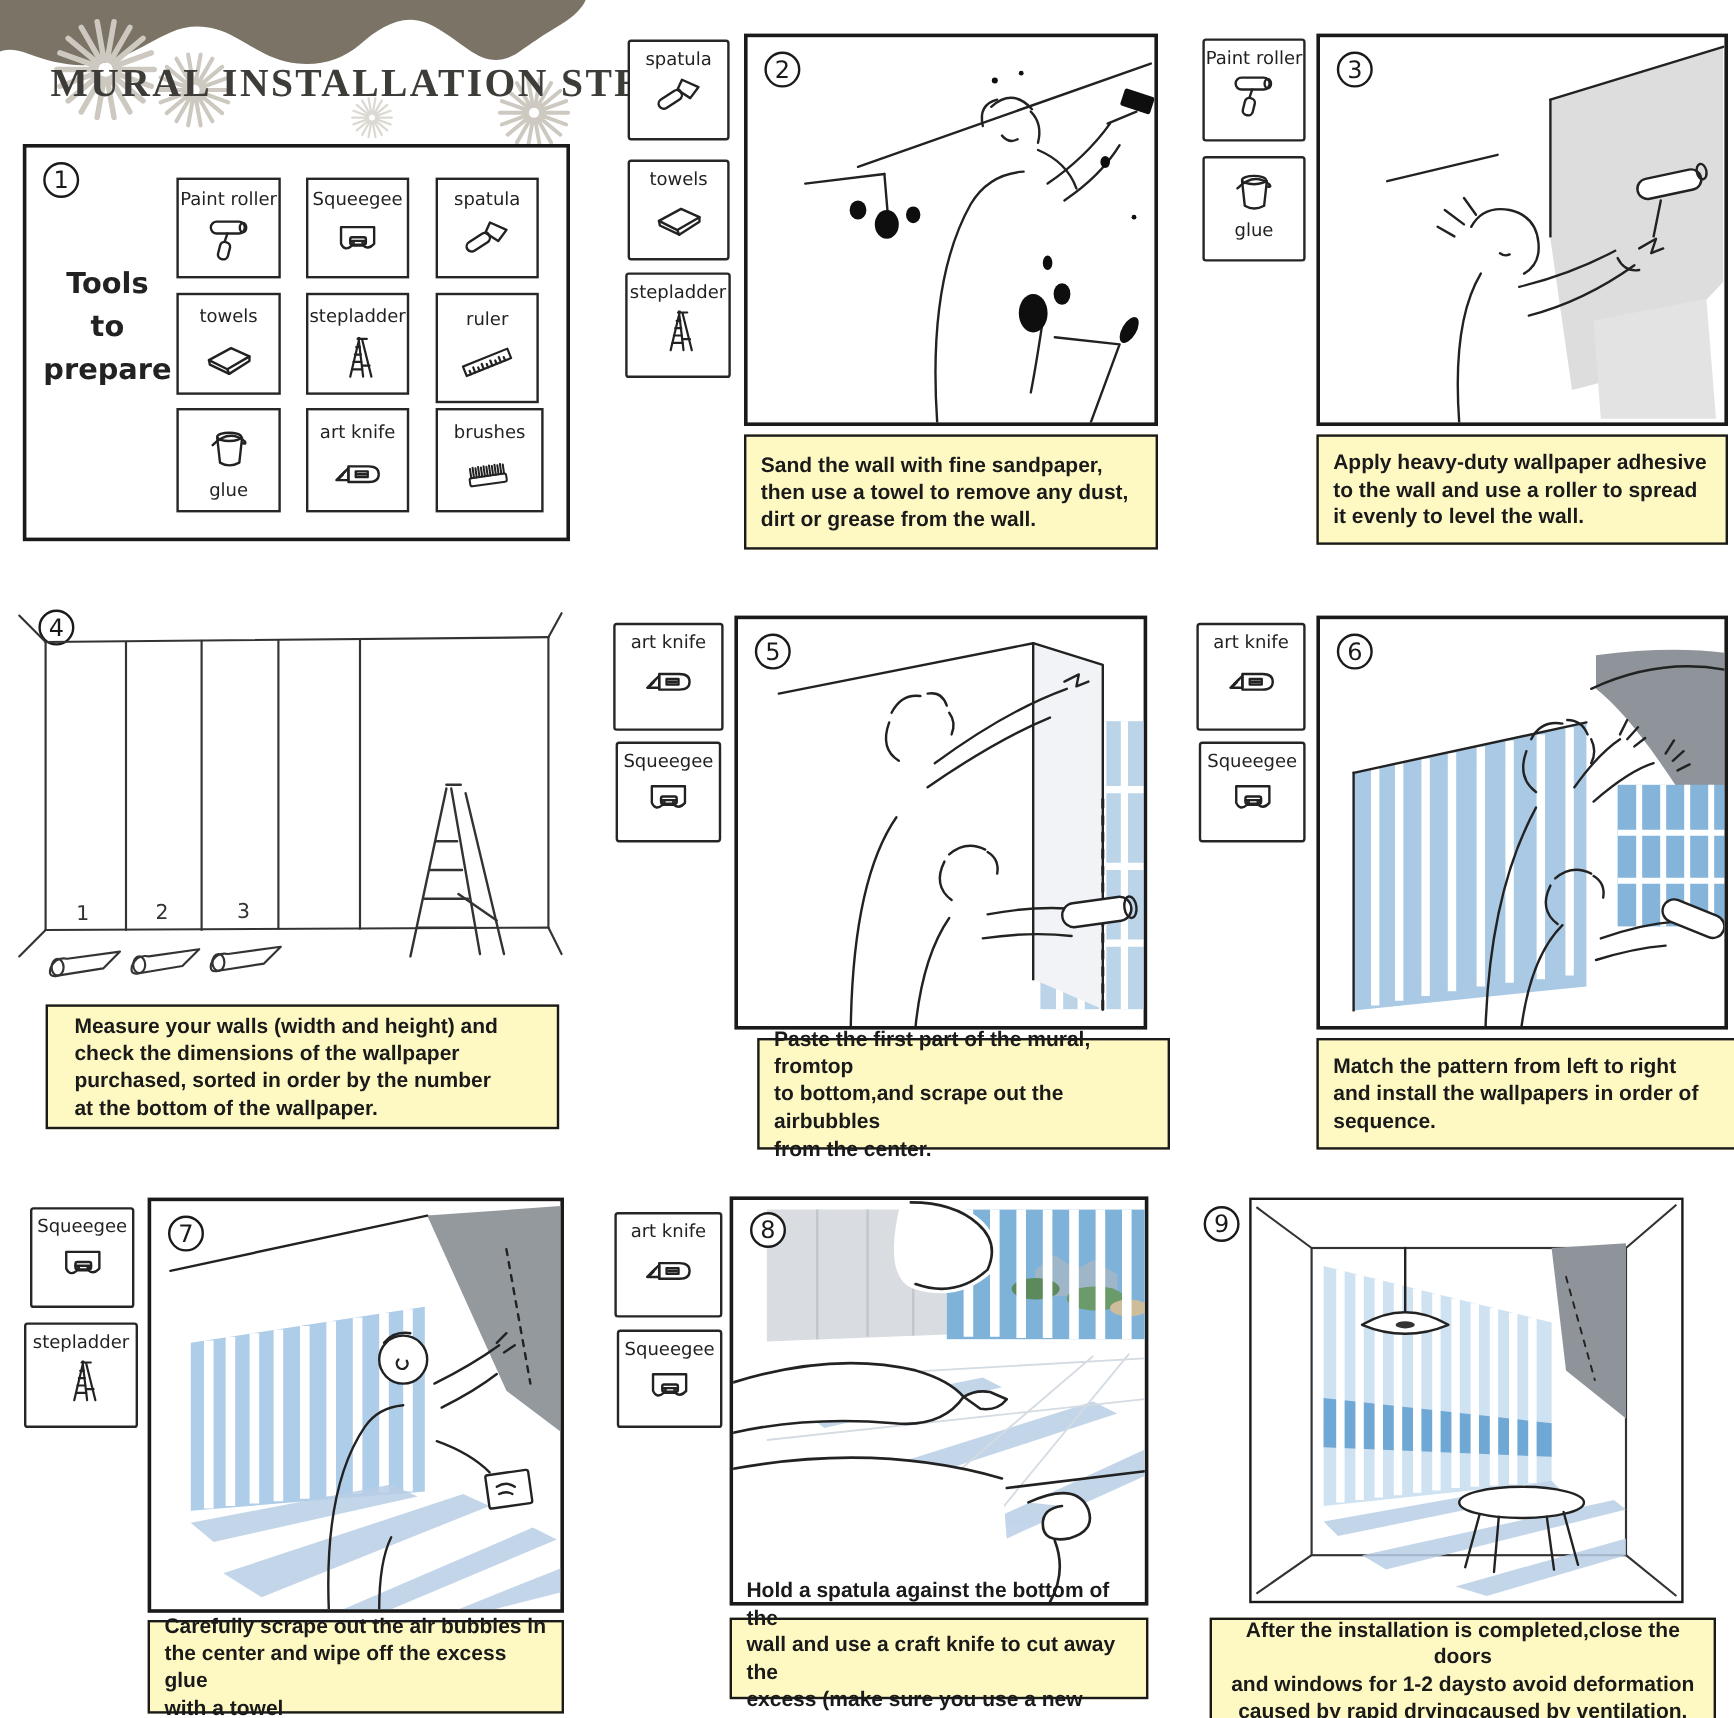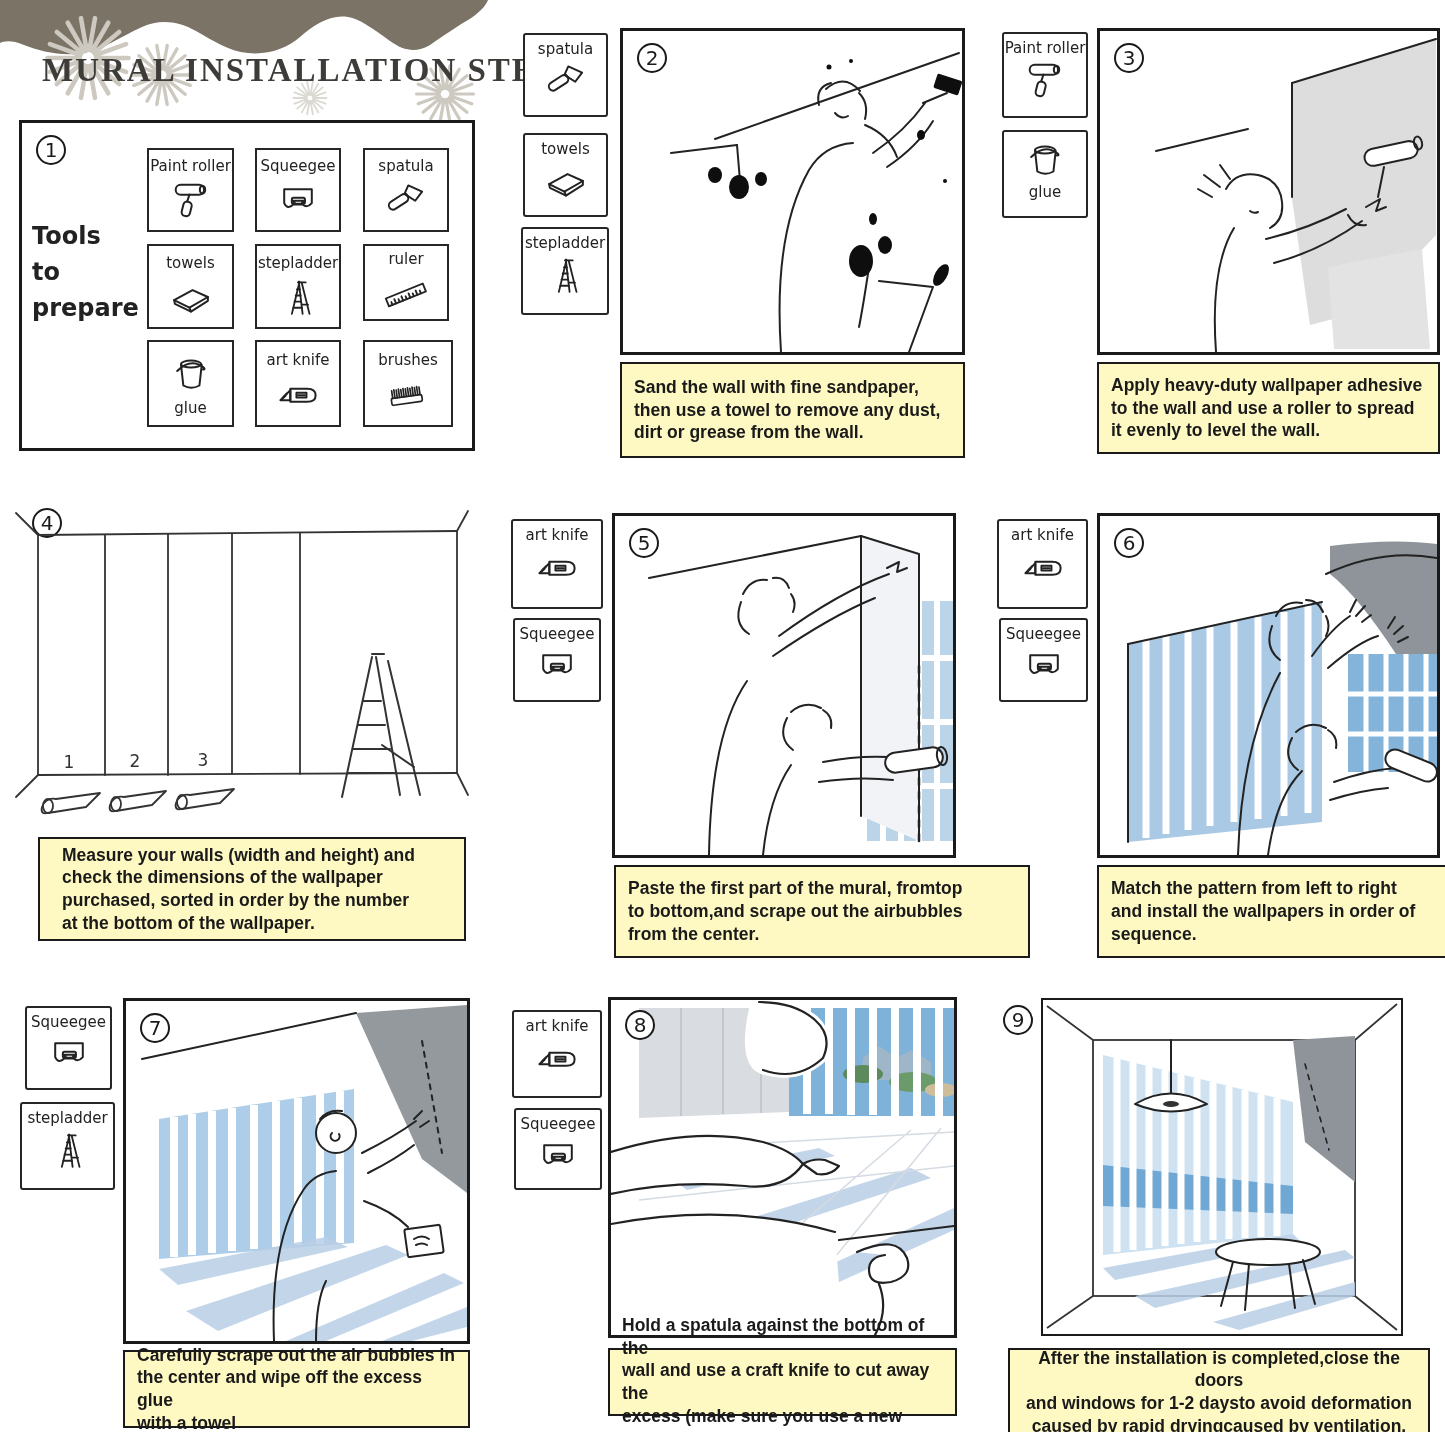--- a/index.html
+++ b/index.html
@@ -16,21 +16,21 @@
                display:flex;align-items:center;padding:6px 12px;
                font:600 17.5px/1.3 "Liberation Sans",sans-serif;white-space:pre-line;}
   .chip{border:2px solid #262626;background:#fff;box-sizing:border-box;border-radius:3px;
         display:flex;flex-direction:column;align-items:center;justify-content:flex-start;
         padding:5px 2px 2px 2px;}
   .chip .lbl,.tile .lbl{font:15px "DejaVu Sans",sans-serif;color:#222;white-space:nowrap;}
   .tic{width:52px;height:46px;flex:0 0 auto;}
   .tile{border:2px solid #262626;background:#fff;box-sizing:border-box;
         display:flex;flex-direction:column;align-items:center;justify-content:center;gap:2px;}
   .tools-title{font:700 24px/1.5 "DejaVu Sans",sans-serif;color:#222;
-               text-align:left;white-space:pre-line;}
+               text-align:center;white-space:pre-line;}
   .wallnum{font:17px "DejaVu Sans",sans-serif;color:#333;width:22px;text-align:center;}
   svg.illus{display:block;}
 </style>
 </head>
 <body>
 
 <div class="canvas">
 
   <svg width="0" height="0" style="position:absolute" aria-hidden="true">
     <defs>
@@ -134,21 +134,21 @@
       <svg class="tic" viewBox="0 0 60 60">
           <use href="#i-towel"></use>
         </svg>
     </div>
     <div class="abs tile" style="left:233px;top:121px;width:86px;height:85px;">
       <span class="lbl">stepladder</span>
       <svg class="tic" viewBox="0 0 60 60">
           <use href="#i-stepladder"></use>
         </svg>
     </div>
-    <div class="abs tile" style="left:341px;top:121px;width:86px;height:77px;">
+    <div class="abs tile" style="left:341px;top:121px;width:86px;height:92px;">
       <span class="lbl">ruler</span>
       <svg class="tic" viewBox="0 0 60 60">
           <use href="#i-ruler"></use>
         </svg>
     </div>
     <div class="abs tile" style="left:125px;top:217px;width:87px;height:87px;">
       <svg class="tic" viewBox="0 0 60 60">
           <use href="#i-glue"></use>
         </svg>
       <span class="lbl">glue</span>
@@ -338,21 +338,21 @@
         <path d="M94 339 q2 -122 38 -174"></path>
         <path d="M172 202 q-10 20 6 32 M176 196 q14 -12 30 -4 M208 194 q10 6 8 18"></path>
         <path d="M208 246 q42 -8 78 -4"></path>
         <path d="M204 266 q40 -6 74 -2"></path>
         <rect x="270" y="234" width="58" height="20" rx="10" fill="#fff" transform="rotate(-8 299 244)"></rect>
         <ellipse cx="327" cy="240" rx="5" ry="9" transform="rotate(-8 327 240)"></ellipse>
         <path d="M148 339 q6 -58 28 -90"></path>
       </g>
     </svg>
   </div>
-  <div class="abs caption-box" style="left:614px;top:865px;width:416px;height:93px;">Paste the first part of the mural, fromtop
+  <div class="abs caption-box" style="left:631px;top:865px;width:344px;height:93px;">Paste the first part of the mural, fromtop
  to bottom,and scrape out the airbubbles
 from the center.</div>
 
   <div class="abs chip" style="left:997px;top:519px;width:91px;height:90px;">
     <span class="lbl">art knife</span>
     <svg class="tic" viewBox="0 0 60 60">
         <use href="#i-art-knife"></use>
       </svg>
   </div>
   <div class="abs chip" style="left:999px;top:618px;width:89px;height:84px;">

